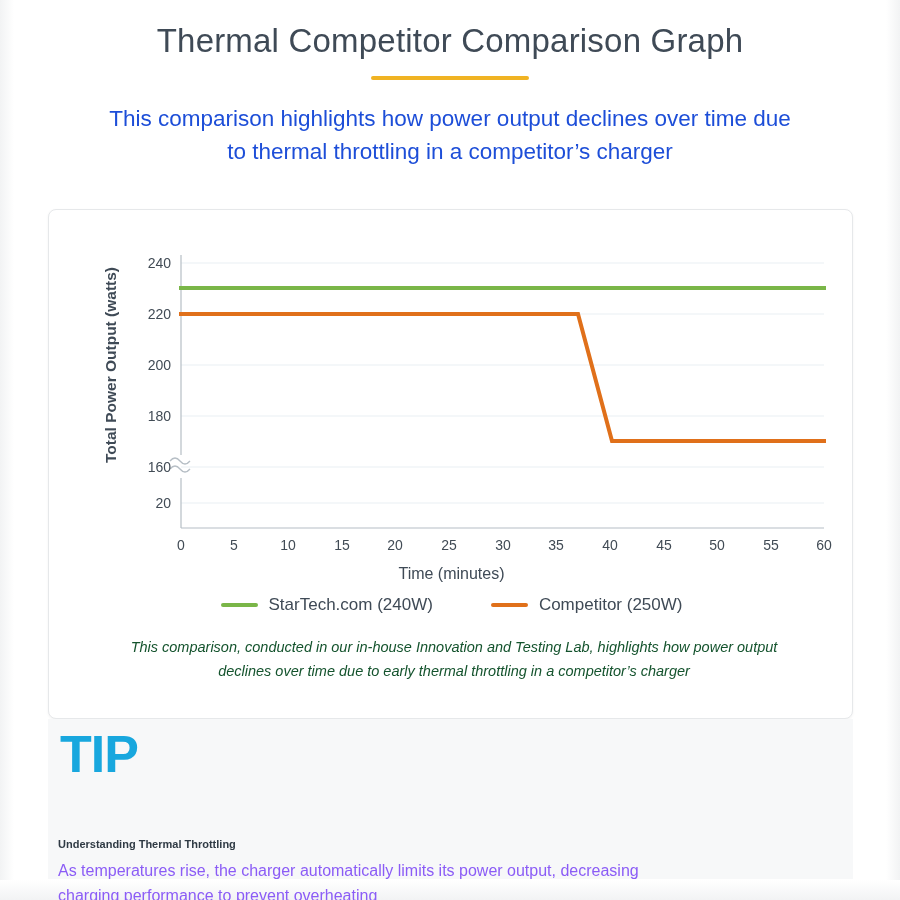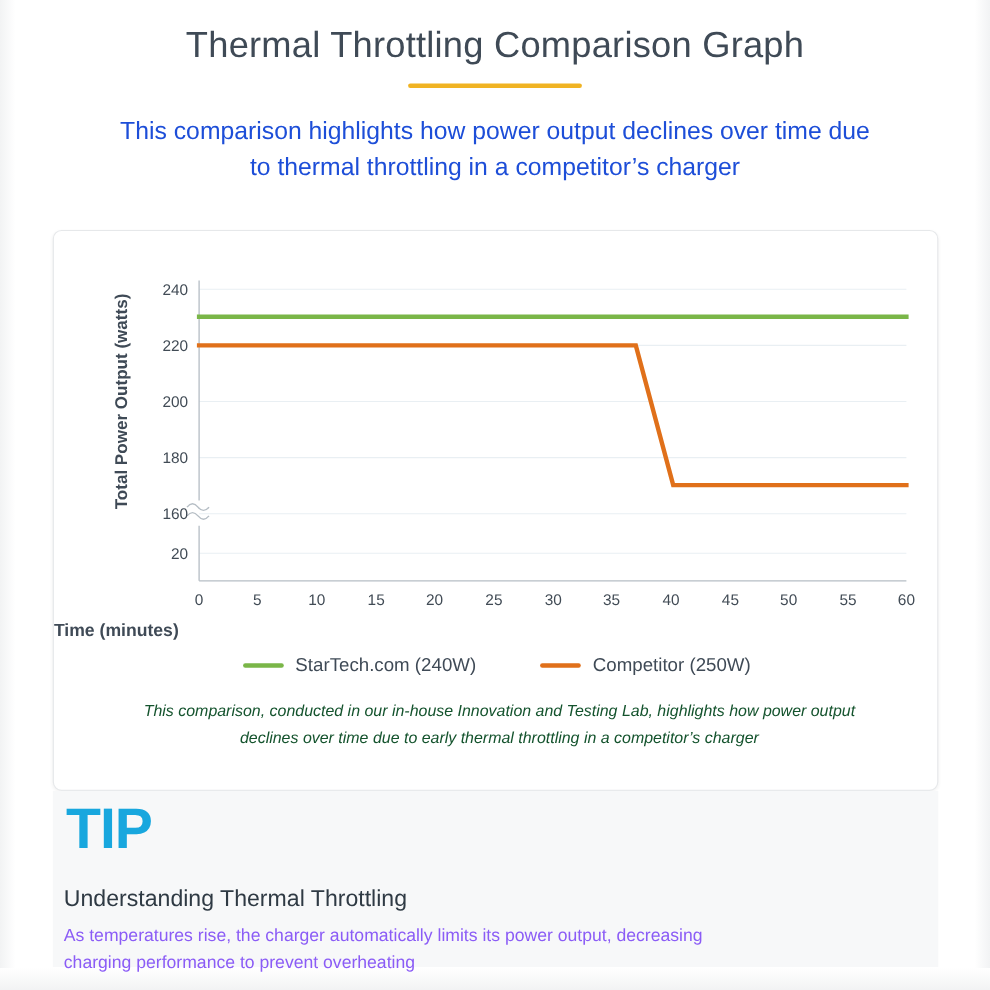--- a/index.html
+++ b/index.html
@@ -74,22 +74,23 @@
     font-size: 15.5px;
     font-weight: bold;
     color: #3f4a56;
     white-space: nowrap;
   }
   .xlabel {
     position: absolute;
     left: 0;
     width: 805px;
     top: 355px;
+    text-align: center;
     font-size: 16px;
-    font-weight: bold;
+    font-weight: normal;
     color: #3f4a56;
   }
   .plot-svg { position: absolute; left: 0; top: 0; }
   
   .legend {
     position: absolute;
     left: 0;
     top: 385px;
     width: 805px;
     display: flex;
@@ -143,24 +144,25 @@
     font-weight: bold;
     line-height: 0.82;
     letter-spacing: -1px;
     text-align: center;
   }
   .tip-body {
     margin-top: 30px;
     margin-left: 10px;
   }
   .tip-heading {
-    font-size: 21px;
-    font-weight: normal;
+    font-size: 11px;
+    font-weight: bold;
     color: #2f3a44;
     margin-bottom: 8px;
+    margin-top: 32px;
   }
   .tip-text {
     font-size: 16px;
     line-height: 25px;
     color: #8b5cf6;
     max-width: 640px;
   }
   .edge-shade {
     position: absolute;
     left: 0; top: 0; width: 14px; height: 900px;
@@ -179,21 +181,21 @@
 </style>
 </head>
 <body>
 
 <div class="page">
   <div class="edge-shade"></div>
   <div class="edge-shade-r"></div>
   <div class="bottom-shade"></div>
 
   <div class="header">
-    <h1 class="title">Thermal Throttling Comparison Graph</h1>
+    <h1 class="title">Thermal Competitor Comparison Graph</h1>
     <div class="title-rule"></div>
     <p class="subtitle">This comparison highlights how power output declines over time due to thermal throttling in a competitor’s charger</p>
   </div>
 
   <div class="card">
 
     <div class="chart-wrap">
       <div class="ylabel">Total Power Output (watts)</div>
 
       <svg class="plot-svg" width="805" height="350" viewBox="0 0 805 350">

